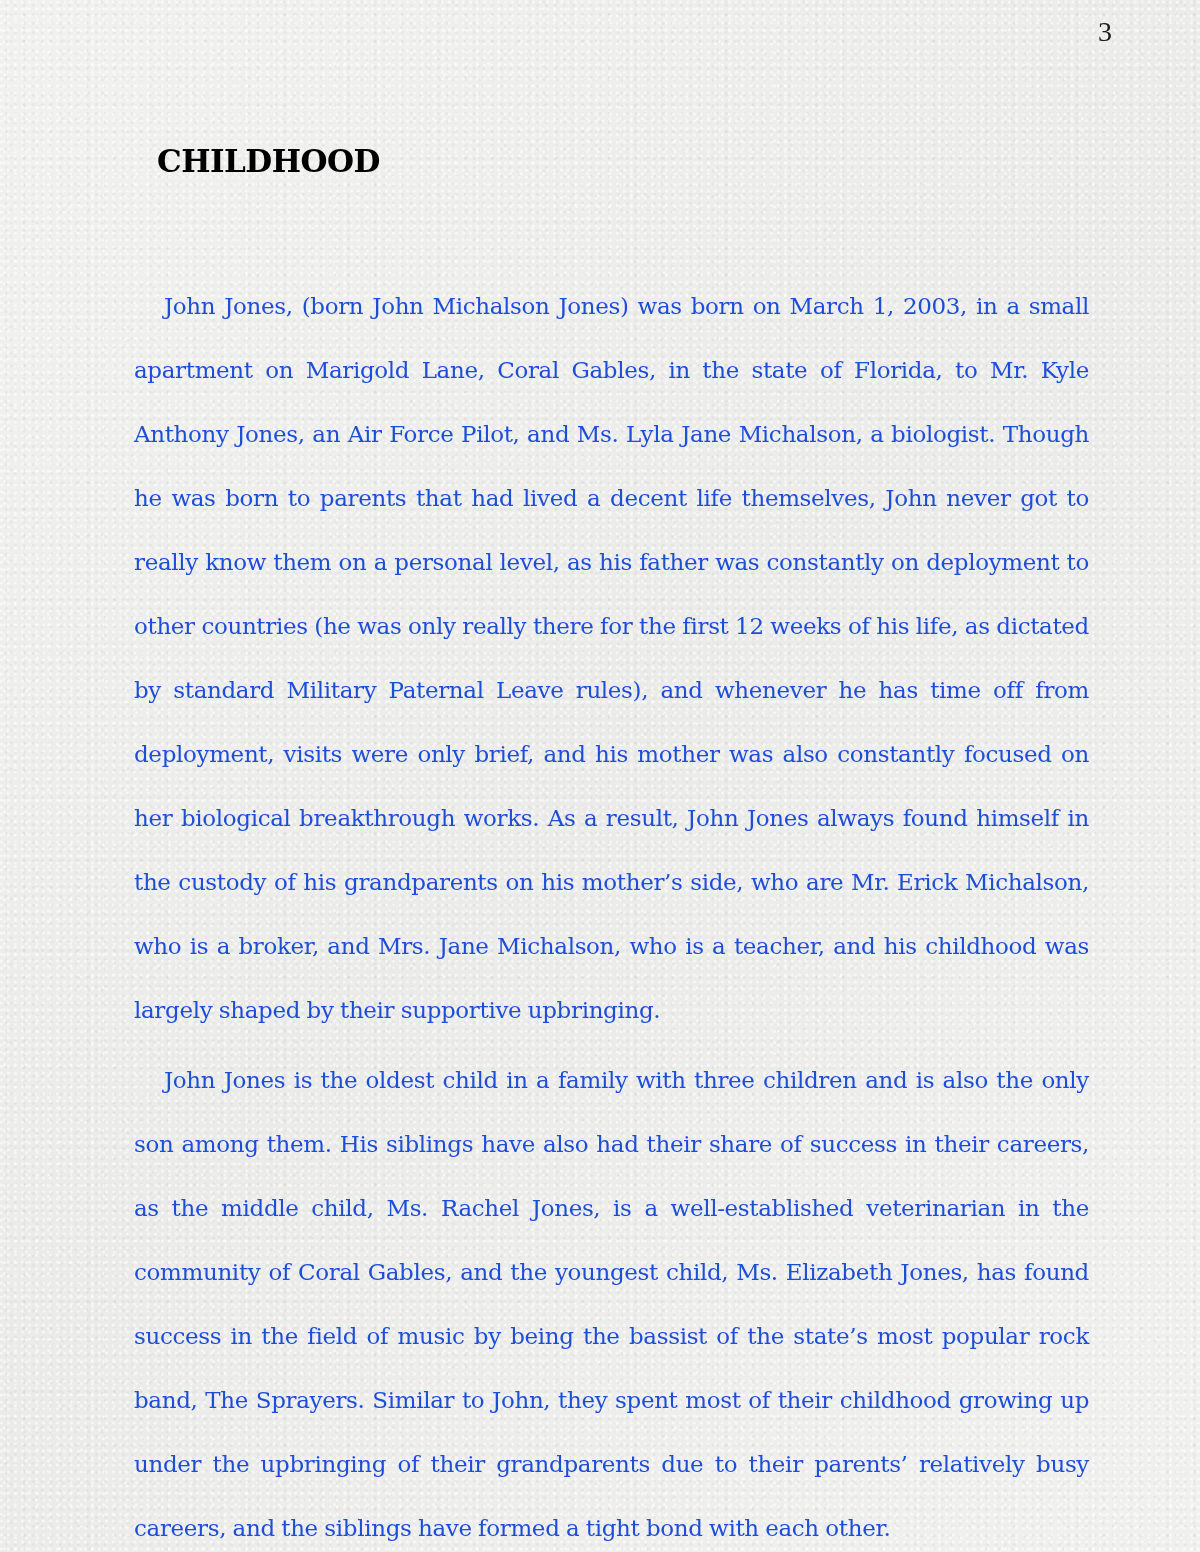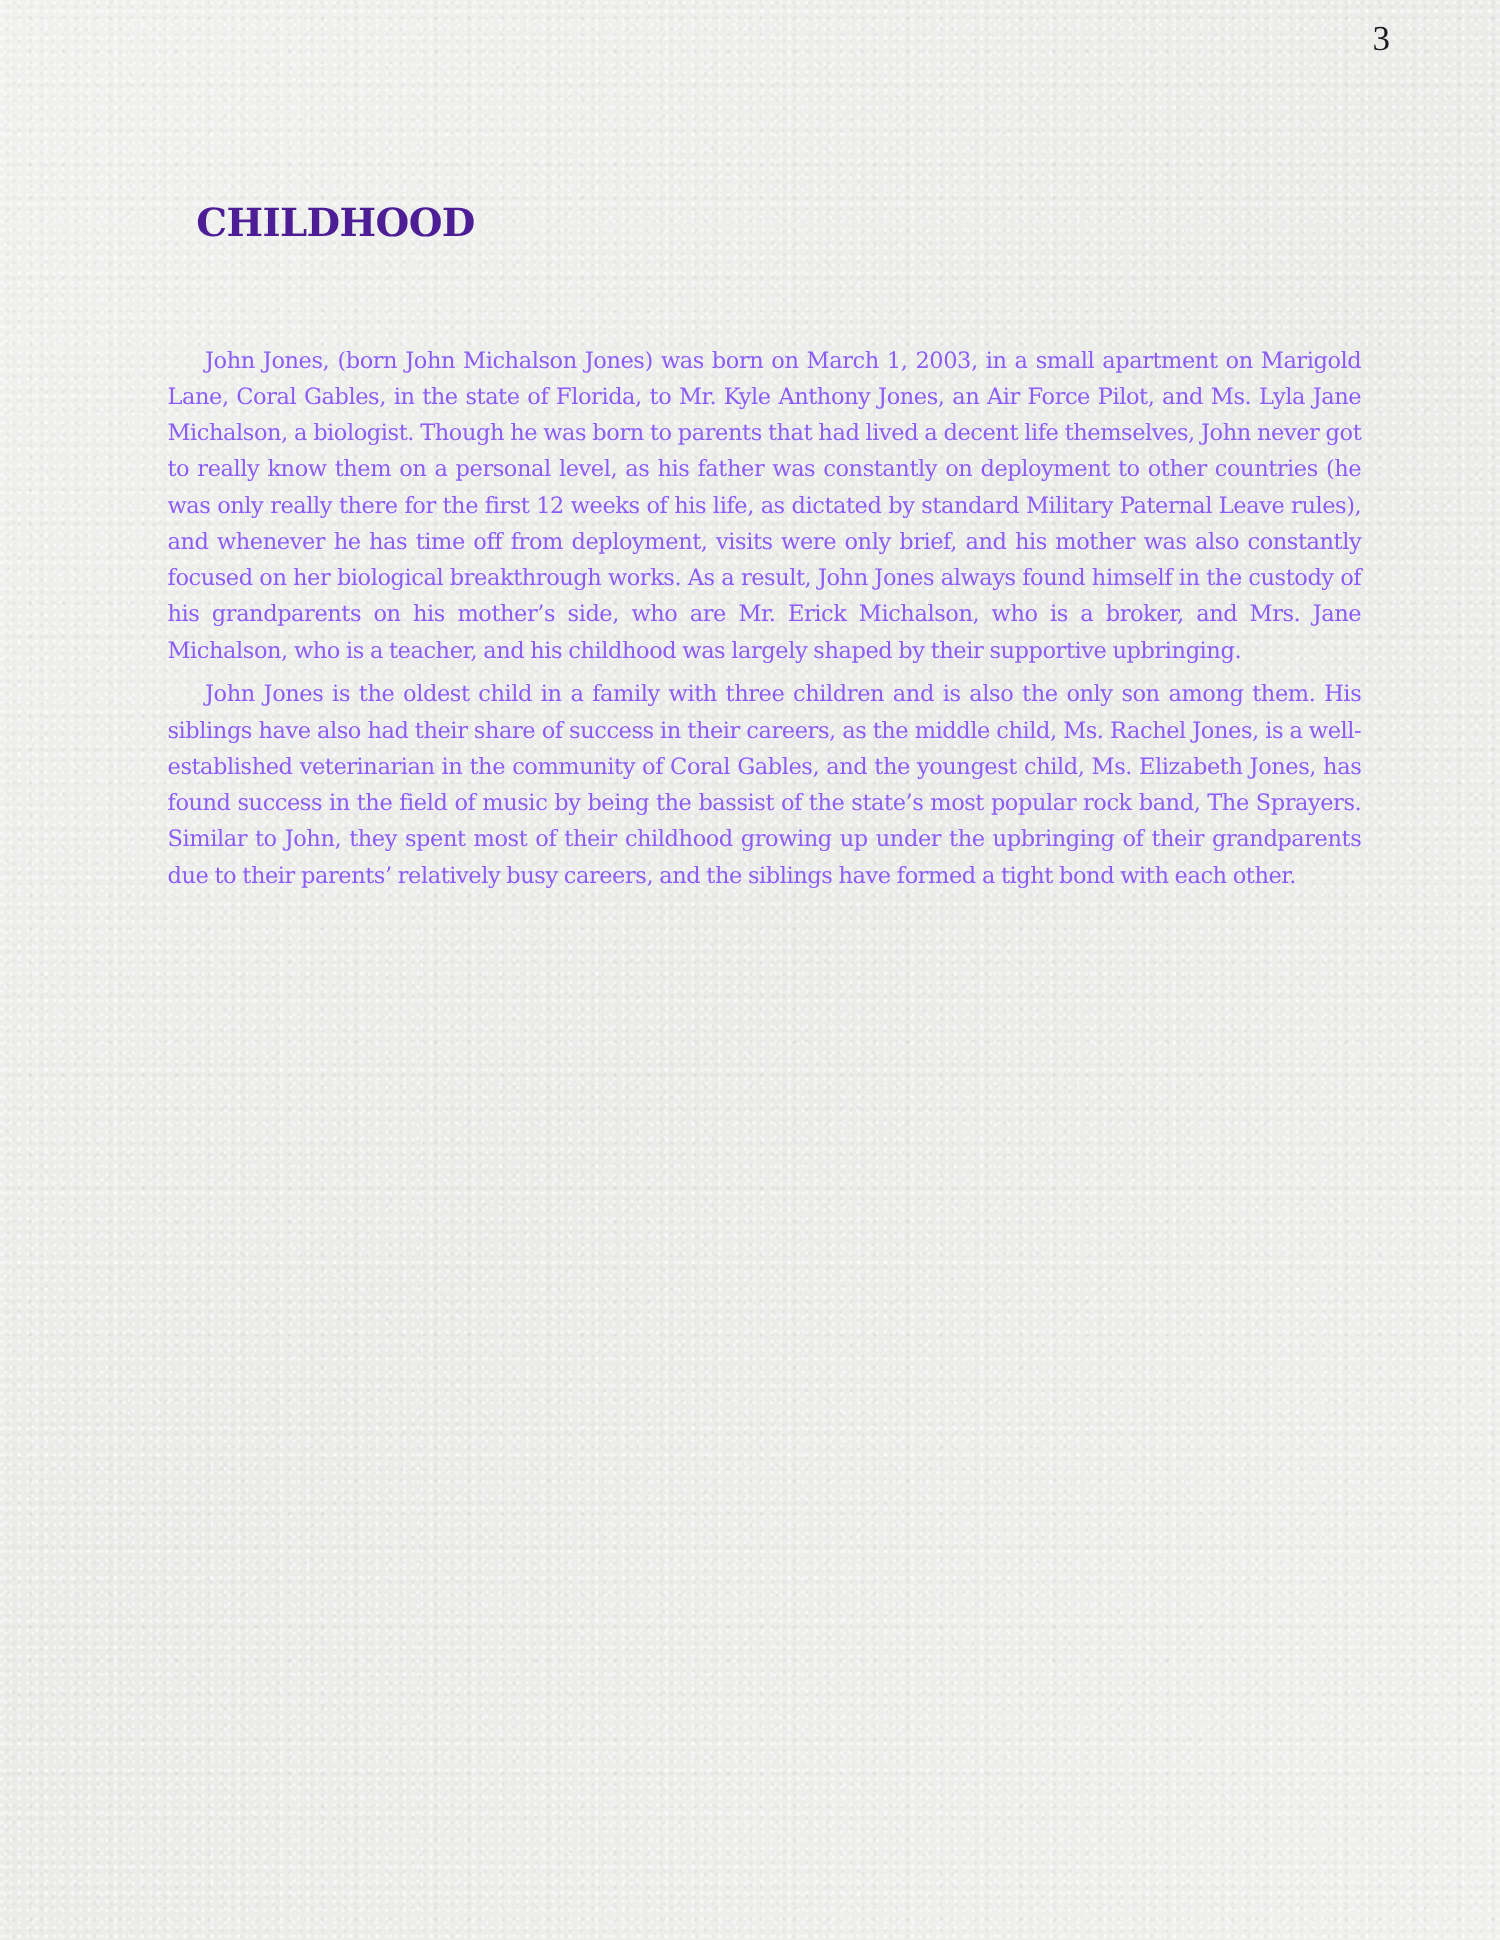--- a/index.html
+++ b/index.html
@@ -25,45 +25,45 @@
     .page-number {
       position: absolute;
       top: 16px;
       right: 88px;
       font-family: "Liberation Serif", "DejaVu Serif", serif;
       font-size: 28px;
       color: #1a1a1a;
     }
     .heading {
       position: absolute;
-      top: 161px;
+      top: 143px;
       left: 157px;
       margin: 0;
       font-family: "DejaVu Serif", "Liberation Serif", serif;
       font-weight: bold;
       font-size: 31px;
       letter-spacing: -0.5px;
-      color: #4c1d95;
+      color: #000000;
     }
     .body-text {
       position: absolute;
       top: 274px;
       left: 134px;
       width: 955px;
     }
     .paragraph {
       margin: 0 0 6px 0;
       text-align: justify;
       text-indent: 30px;
       font-family: "DejaVu Serif", "Liberation Serif", serif;
-      font-size: 18px;
-      line-height: 29px;
+      font-size: 23px;
+      line-height: 64px;
       letter-spacing: -0.35px;
       word-spacing: -0.5px;
-      color: #8b5cf6;
+      color: #1d4ed8;
     }
   </style>
 </head>
 <body>
 
 <div>
   <div class="page-number">3</div>
 
   <h1 class="heading">CHILDHOOD</h1>
 

